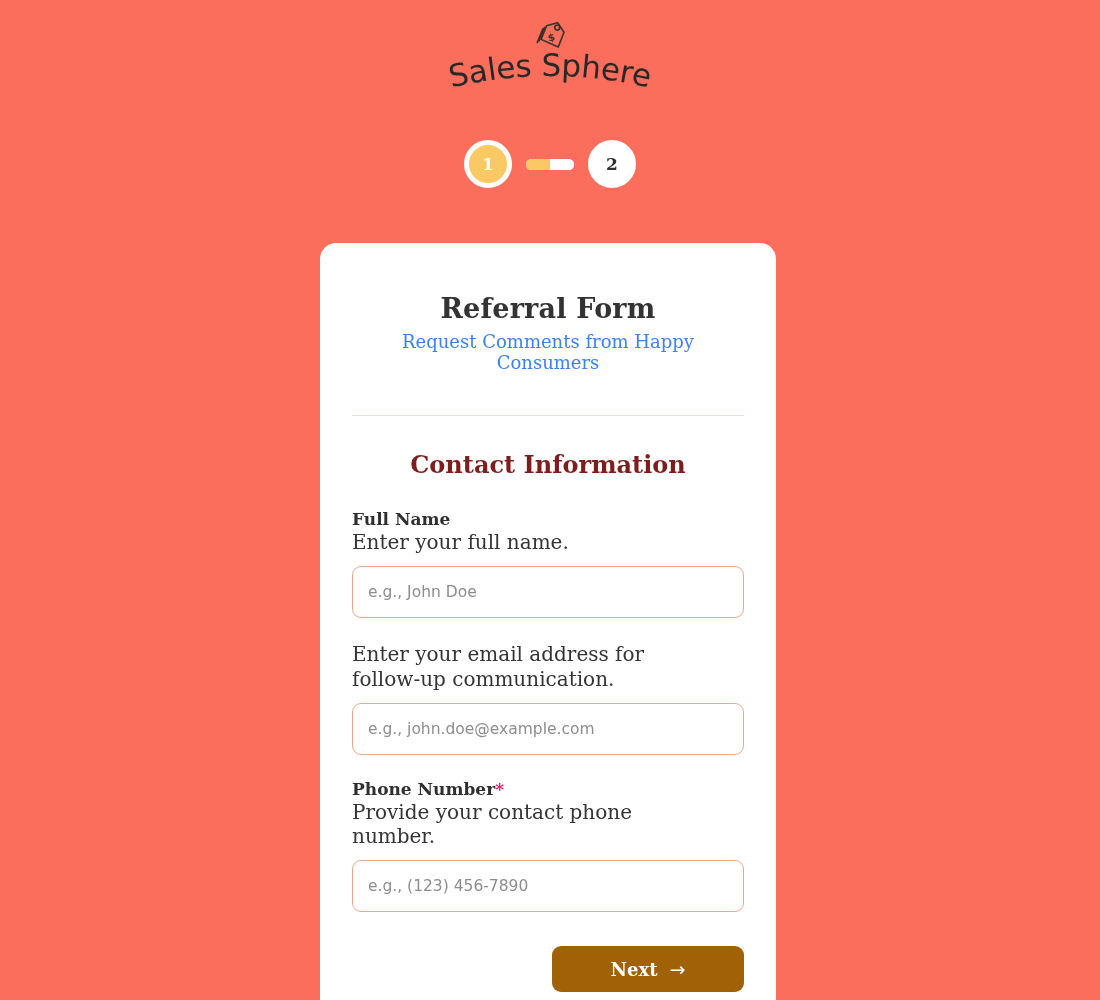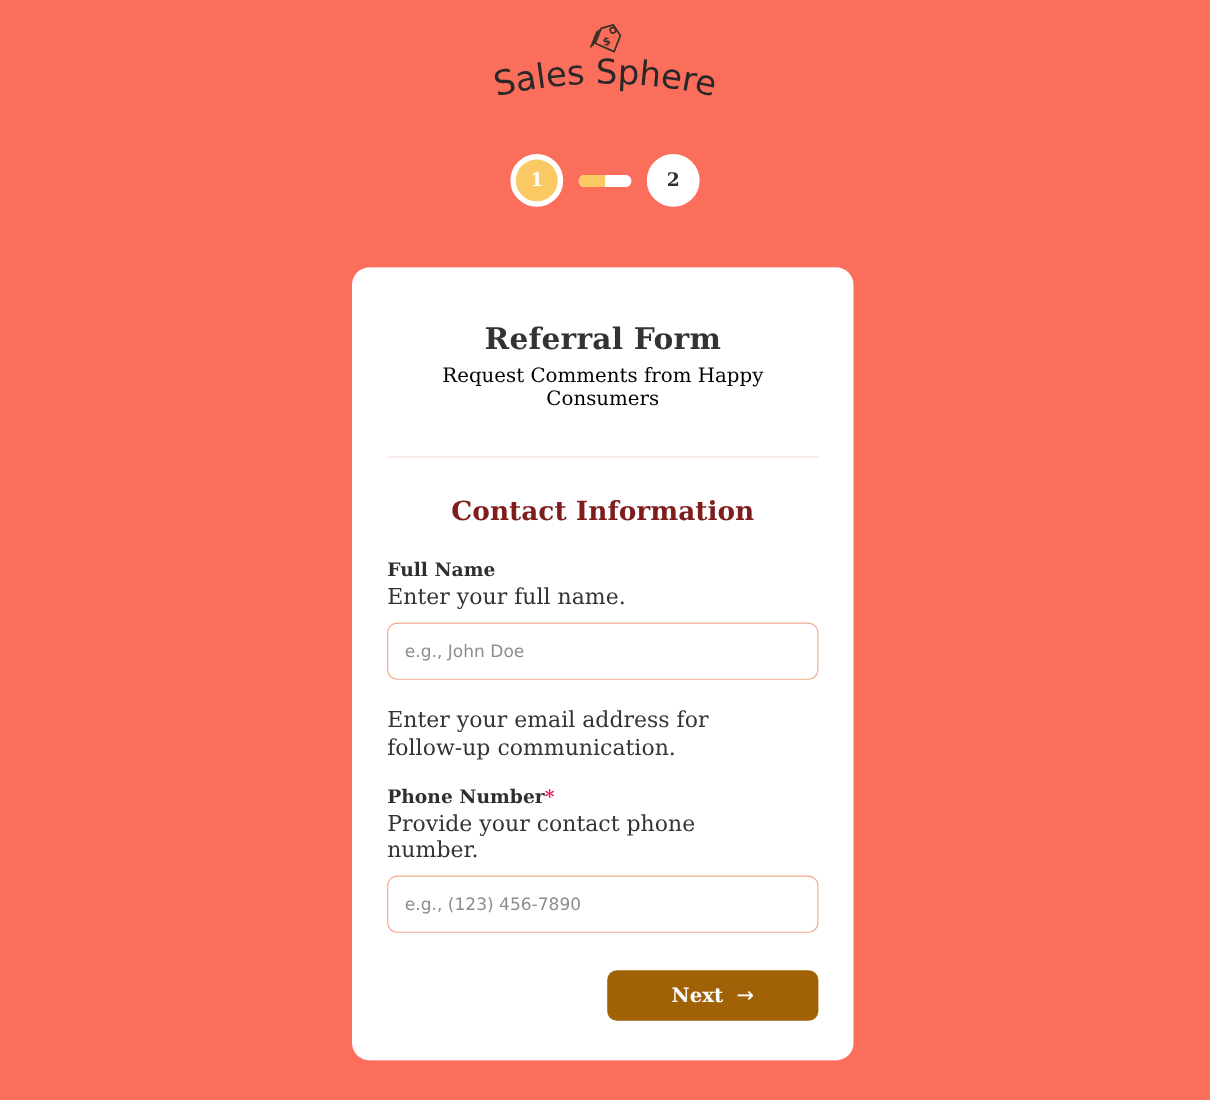--- a/index.html
+++ b/index.html
@@ -120,21 +120,21 @@
     font-weight: 700;
     color: #333333;
     letter-spacing: 0.2px;
   }
   .card-subtitle {
     margin: 7px 0 0 0;
     text-align: center;
     font-family: "DejaVu Serif", serif;
     font-size: 18px;
     font-weight: 400;
-    color: #000000;
+    color: #3b82f6;
   }
   .divider {
     margin: 42px 0 0 0;
     height: 1px;
     background: #f6ded8;
     border: 0;
   }
 
   .section-title {
     margin: 34px 0 0 0;
@@ -279,20 +279,21 @@
     <div class="field">
       <div class="field-label">
         <span>Full Name</span>
       </div>
       <div class="field-desc">Enter your full name.</div>
       <input class="field-input" type="text" placeholder="e.g., John Doe" style="">
     </div>
 
     <div class="field">
       <div class="field-desc">Enter your email address for follow-up communication.</div>
+      <input class="field-input" type="text" placeholder="e.g., john.doe@example.com" style="">
     </div>
 
     <div class="field">
       <div class="field-label">
         <span>Phone Number</span><span class="req-star">*</span>
       </div>
       <div class="field-desc">Provide your contact phone number.</div>
       <input class="field-input" type="text" placeholder="e.g., (123) 456-7890" style="">
     </div>
 

